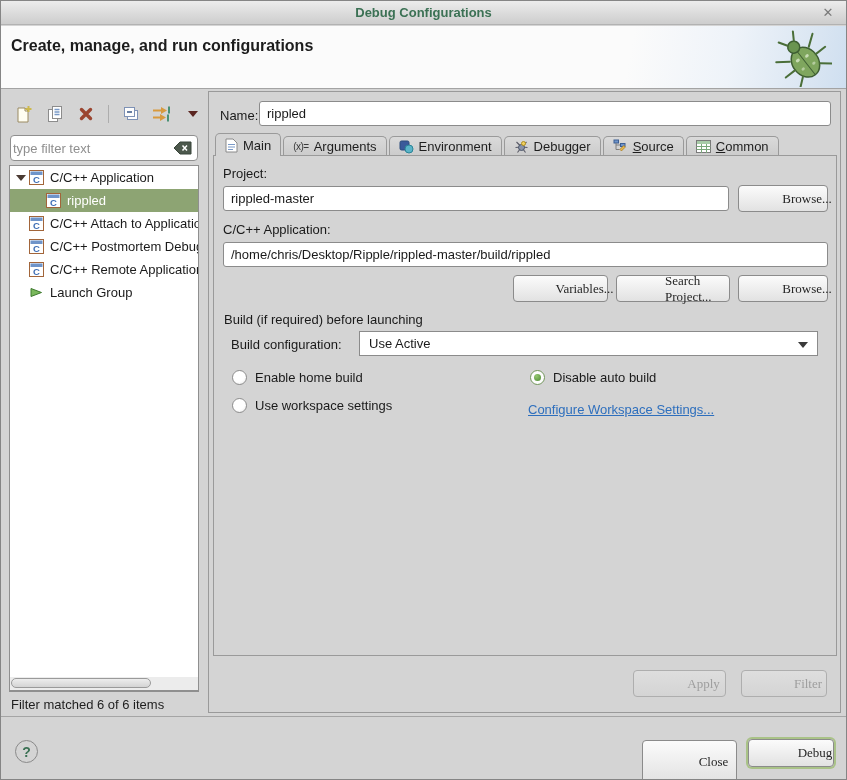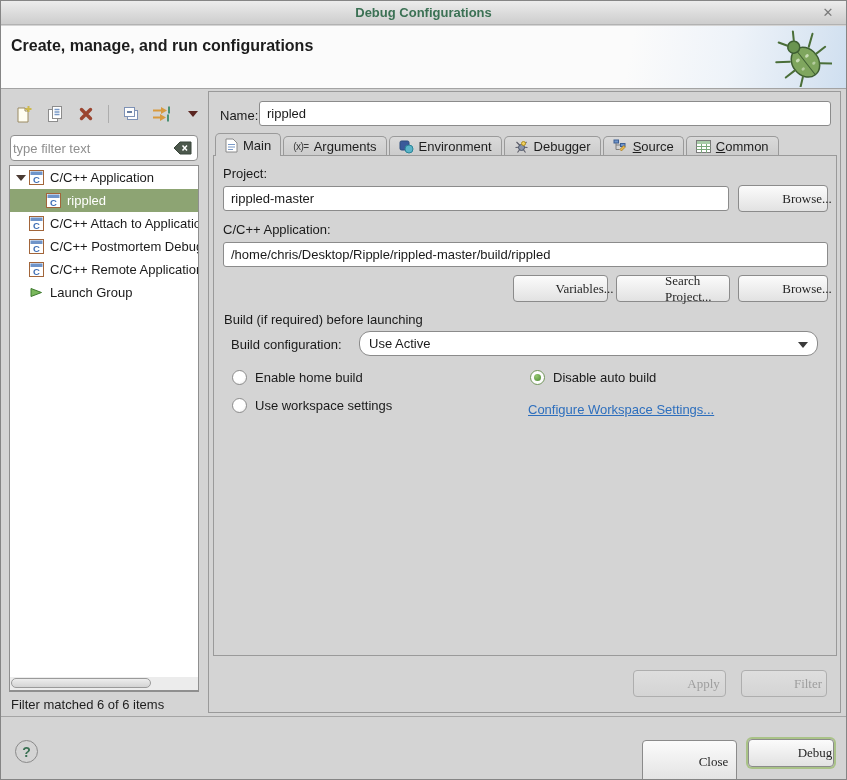--- a/index.html
+++ b/index.html
@@ -111,21 +111,21 @@
   }
   .btn.disabled { background:linear-gradient(#dedede,#d4d4d4); color:#9e9e9e; border-color:#aeaeae; }
   .browse-top { position:absolute; left:524px; top:29px; width:90px; height:27px; }
   .btn-variables { position:absolute; left:299px; top:119px; width:95px; height:27px; }
   .btn-search   { position:absolute; left:402px; top:119px; width:114px; height:27px; }
   .btn-browse2  { position:absolute; left:524px; top:119px; width:90px; height:27px; }
   .build-heading { left:10px; top:156px; }
   .build-config-label { left:17px; top:181px; }
   .combo {
     position:absolute; left:145px; top:175px; width:459px; height:25px;
-    background:#fff; border:1px solid #8b8b8b; border-radius:11px;
+    background:#fff; border:1px solid #8b8b8b; border-radius:0;
     display:flex; align-items:center; padding:0 9px;
   }
   .combo-arrow { position:absolute; right:9px; top:10px; width:0; height:0; border-left:5px solid transparent; border-right:5px solid transparent; border-top:6px solid #3a3a3a; }
   .radio-item { position:absolute; display:flex; align-items:center; gap:8px; }
   .radio1 { left:18px; top:214px; }
   .radio2 { left:316px; top:214px; }
   .radio3 { left:18px; top:242px; }
   .radio {
     width:15px; height:15px; border-radius:50%; border:1px solid #8d8d8d;
     background:radial-gradient(circle at 40% 33%, #ffffff 55%, #e4e4e4); flex:none; position:relative;

